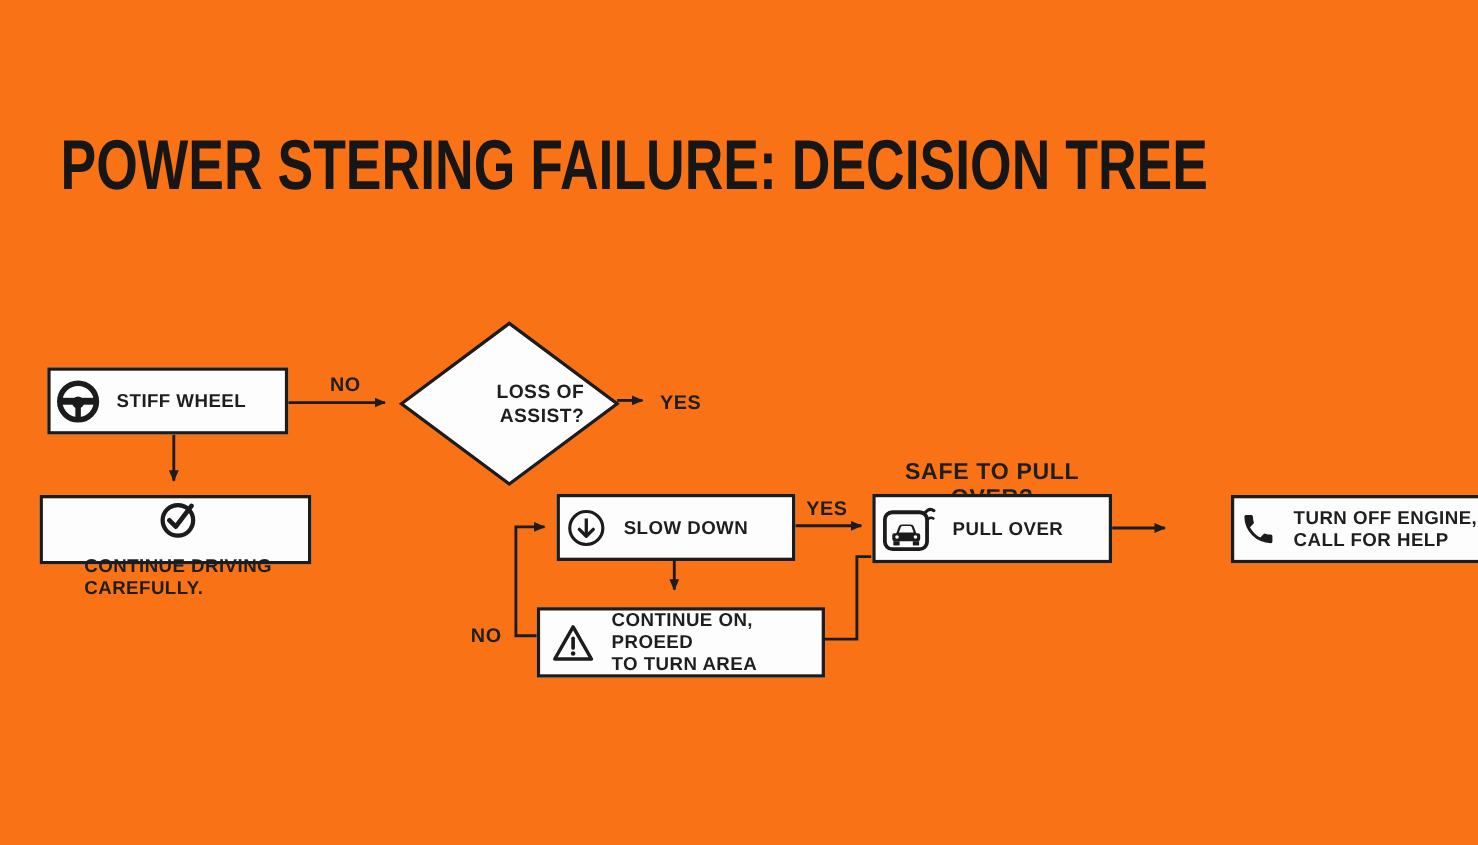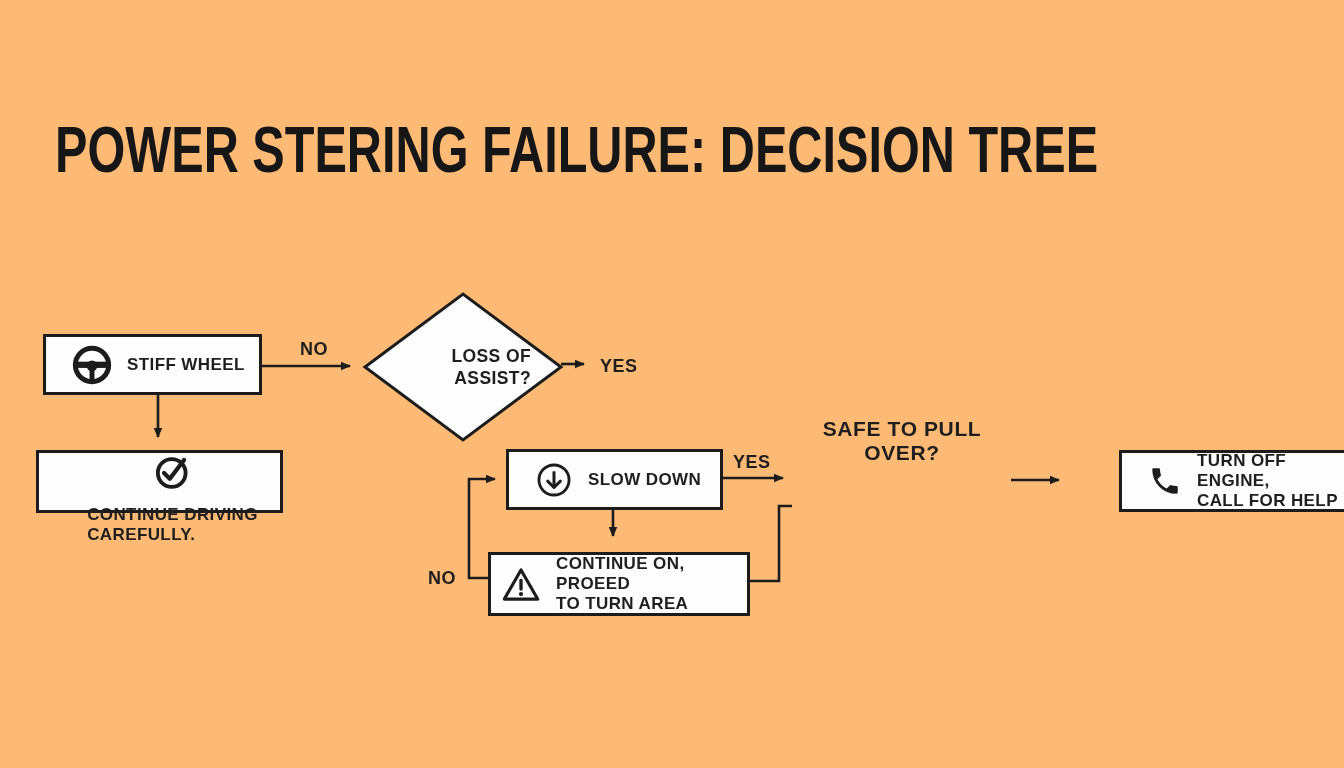--- a/index.html
+++ b/index.html
@@ -5,21 +5,21 @@
   html, body {
     margin: 0;
     padding: 0;
     background: #e8e8e8;
     font-family: "Liberation Sans", sans-serif;
   }
   #canvas {
     position: relative;
     width: 1344px;
     height: 768px;
-    background: #fdba74;
+    background: #f97316;
     overflow: hidden;
     color: #1c1c1c;
   }
   #wires {
     position: absolute;
     left: 0; top: 0;
     width: 1344px; height: 768px;
     pointer-events: none;
   }
   .title {
@@ -35,21 +35,21 @@
     transform-origin: left top;
   }
   .node {
     position: absolute;
     background: #fdfdfd;
     border: 3px solid #1c1c1c;
     box-sizing: border-box;
     display: flex;
     align-items: center;
     gap: 15px;
-    padding-left: 26px;
+    padding-left: 5px;
   }
   .node .icon {
     flex: 0 0 auto;
     display: flex;
     align-items: center;
     justify-content: center;
   }
   .label {
     font-weight: bold;
     font-size: 17px;
@@ -161,20 +161,37 @@
         <circle cx="24" cy="24" r="19" fill="none" stroke="#1c1c1c" stroke-width="3.6"></circle>
         <line x1="24" y1="13" x2="24" y2="32" stroke="#1c1c1c" stroke-width="3.8"></line>
         <polyline points="16,25.5 24,33.5 32,25.5" fill="none" stroke="#1c1c1c" stroke-width="3.8" stroke-linecap="round" stroke-linejoin="round"></polyline>
       </svg>
     </span>
     <span class="label">SLOW DOWN</span>
   </div>
 
   <div class="question-label">SAFE TO PULL OVER?</div>
 
+  <div class="node" id="node-pull-over">
+    <span class="icon">
+      <svg width="50" height="46" viewBox="0 0 52 48">
+        <rect x="3.5" y="8" width="40" height="35" rx="7" fill="none" stroke="#1c1c1c" stroke-width="3.6"></rect>
+        <path d="M42,8 q4,-4.5 8,-1.5" fill="none" stroke="#1c1c1c" stroke-width="3" stroke-linecap="round"></path>
+        <path d="M45,14 q2.5,-1.5 4.5,0" fill="none" stroke="#1c1c1c" stroke-width="2.4" stroke-linecap="round"></path>
+        <path d="M14,29 l2.6,-7.2 q0.8,-2.1 3,-2.1 h8.4 q2.2,0 3,2.1 L33.6,29 Z" fill="#1c1c1c"></path>
+        <path d="M16.8,27.2 l1.9,-5.2 q0.4,-1 1.5,-1 h7.2 q1.1,0 1.5,1 l1.9,5.2 Z" fill="#fdfdfd"></path>
+        <rect x="10.5" y="28" width="26.5" height="7.5" rx="2" fill="#1c1c1c"></rect>
+        <circle cx="15" cy="31.5" r="1.7" fill="#fdfdfd"></circle>
+        <circle cx="32.5" cy="31.5" r="1.7" fill="#fdfdfd"></circle>
+        <rect x="11.5" y="35.5" width="6" height="4" fill="#1c1c1c"></rect>
+        <rect x="30" y="35.5" width="6" height="4" fill="#1c1c1c"></rect>
+      </svg>
+    </span>
+    <span class="label">PULL OVER</span>
+  </div>
 
   <div class="node" id="node-hazards">
     <span class="icon">
       <svg width="40" height="37" viewBox="0 0 48 44">
         <path d="M24,4.5 L44,39.5 H4 Z" fill="none" stroke="#1c1c1c" stroke-width="3.8" stroke-linejoin="round"></path>
         <line x1="24" y1="17" x2="24" y2="27.5" stroke="#1c1c1c" stroke-width="4" stroke-linecap="round"></line>
         <circle cx="24" cy="33.5" r="2.5" fill="#1c1c1c"></circle>
       </svg>
     </span>
     <span class="label">

